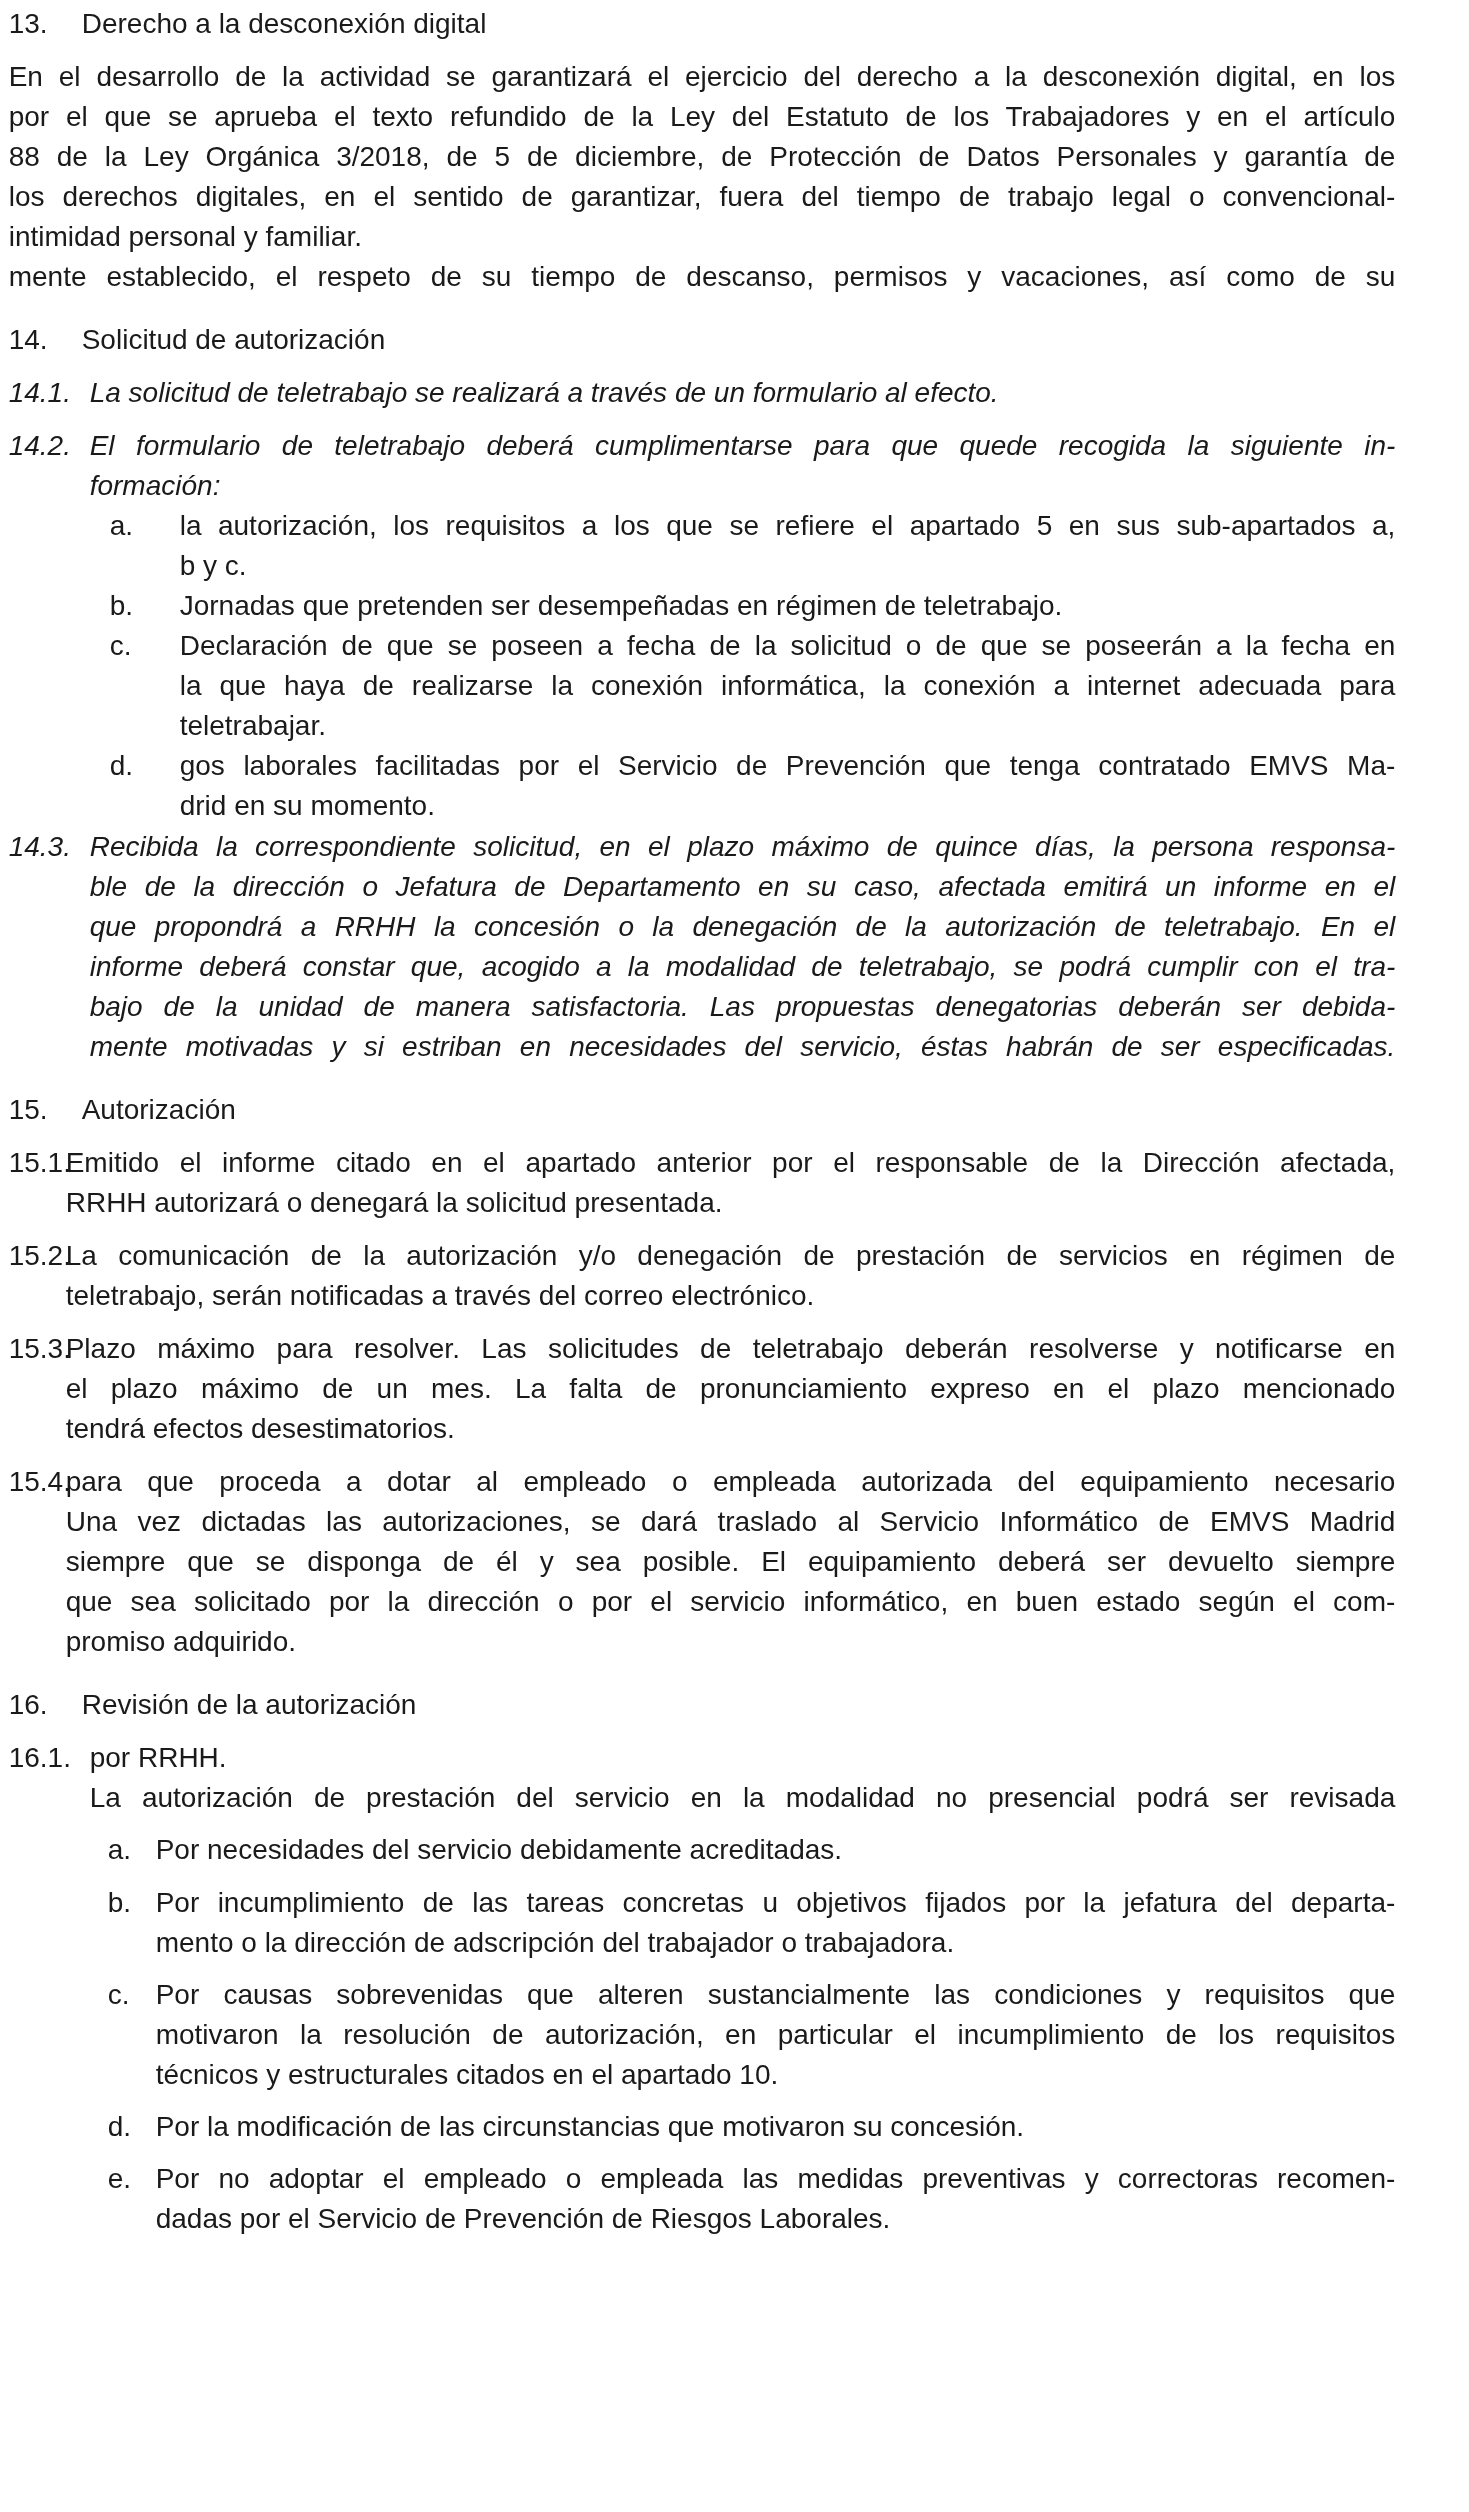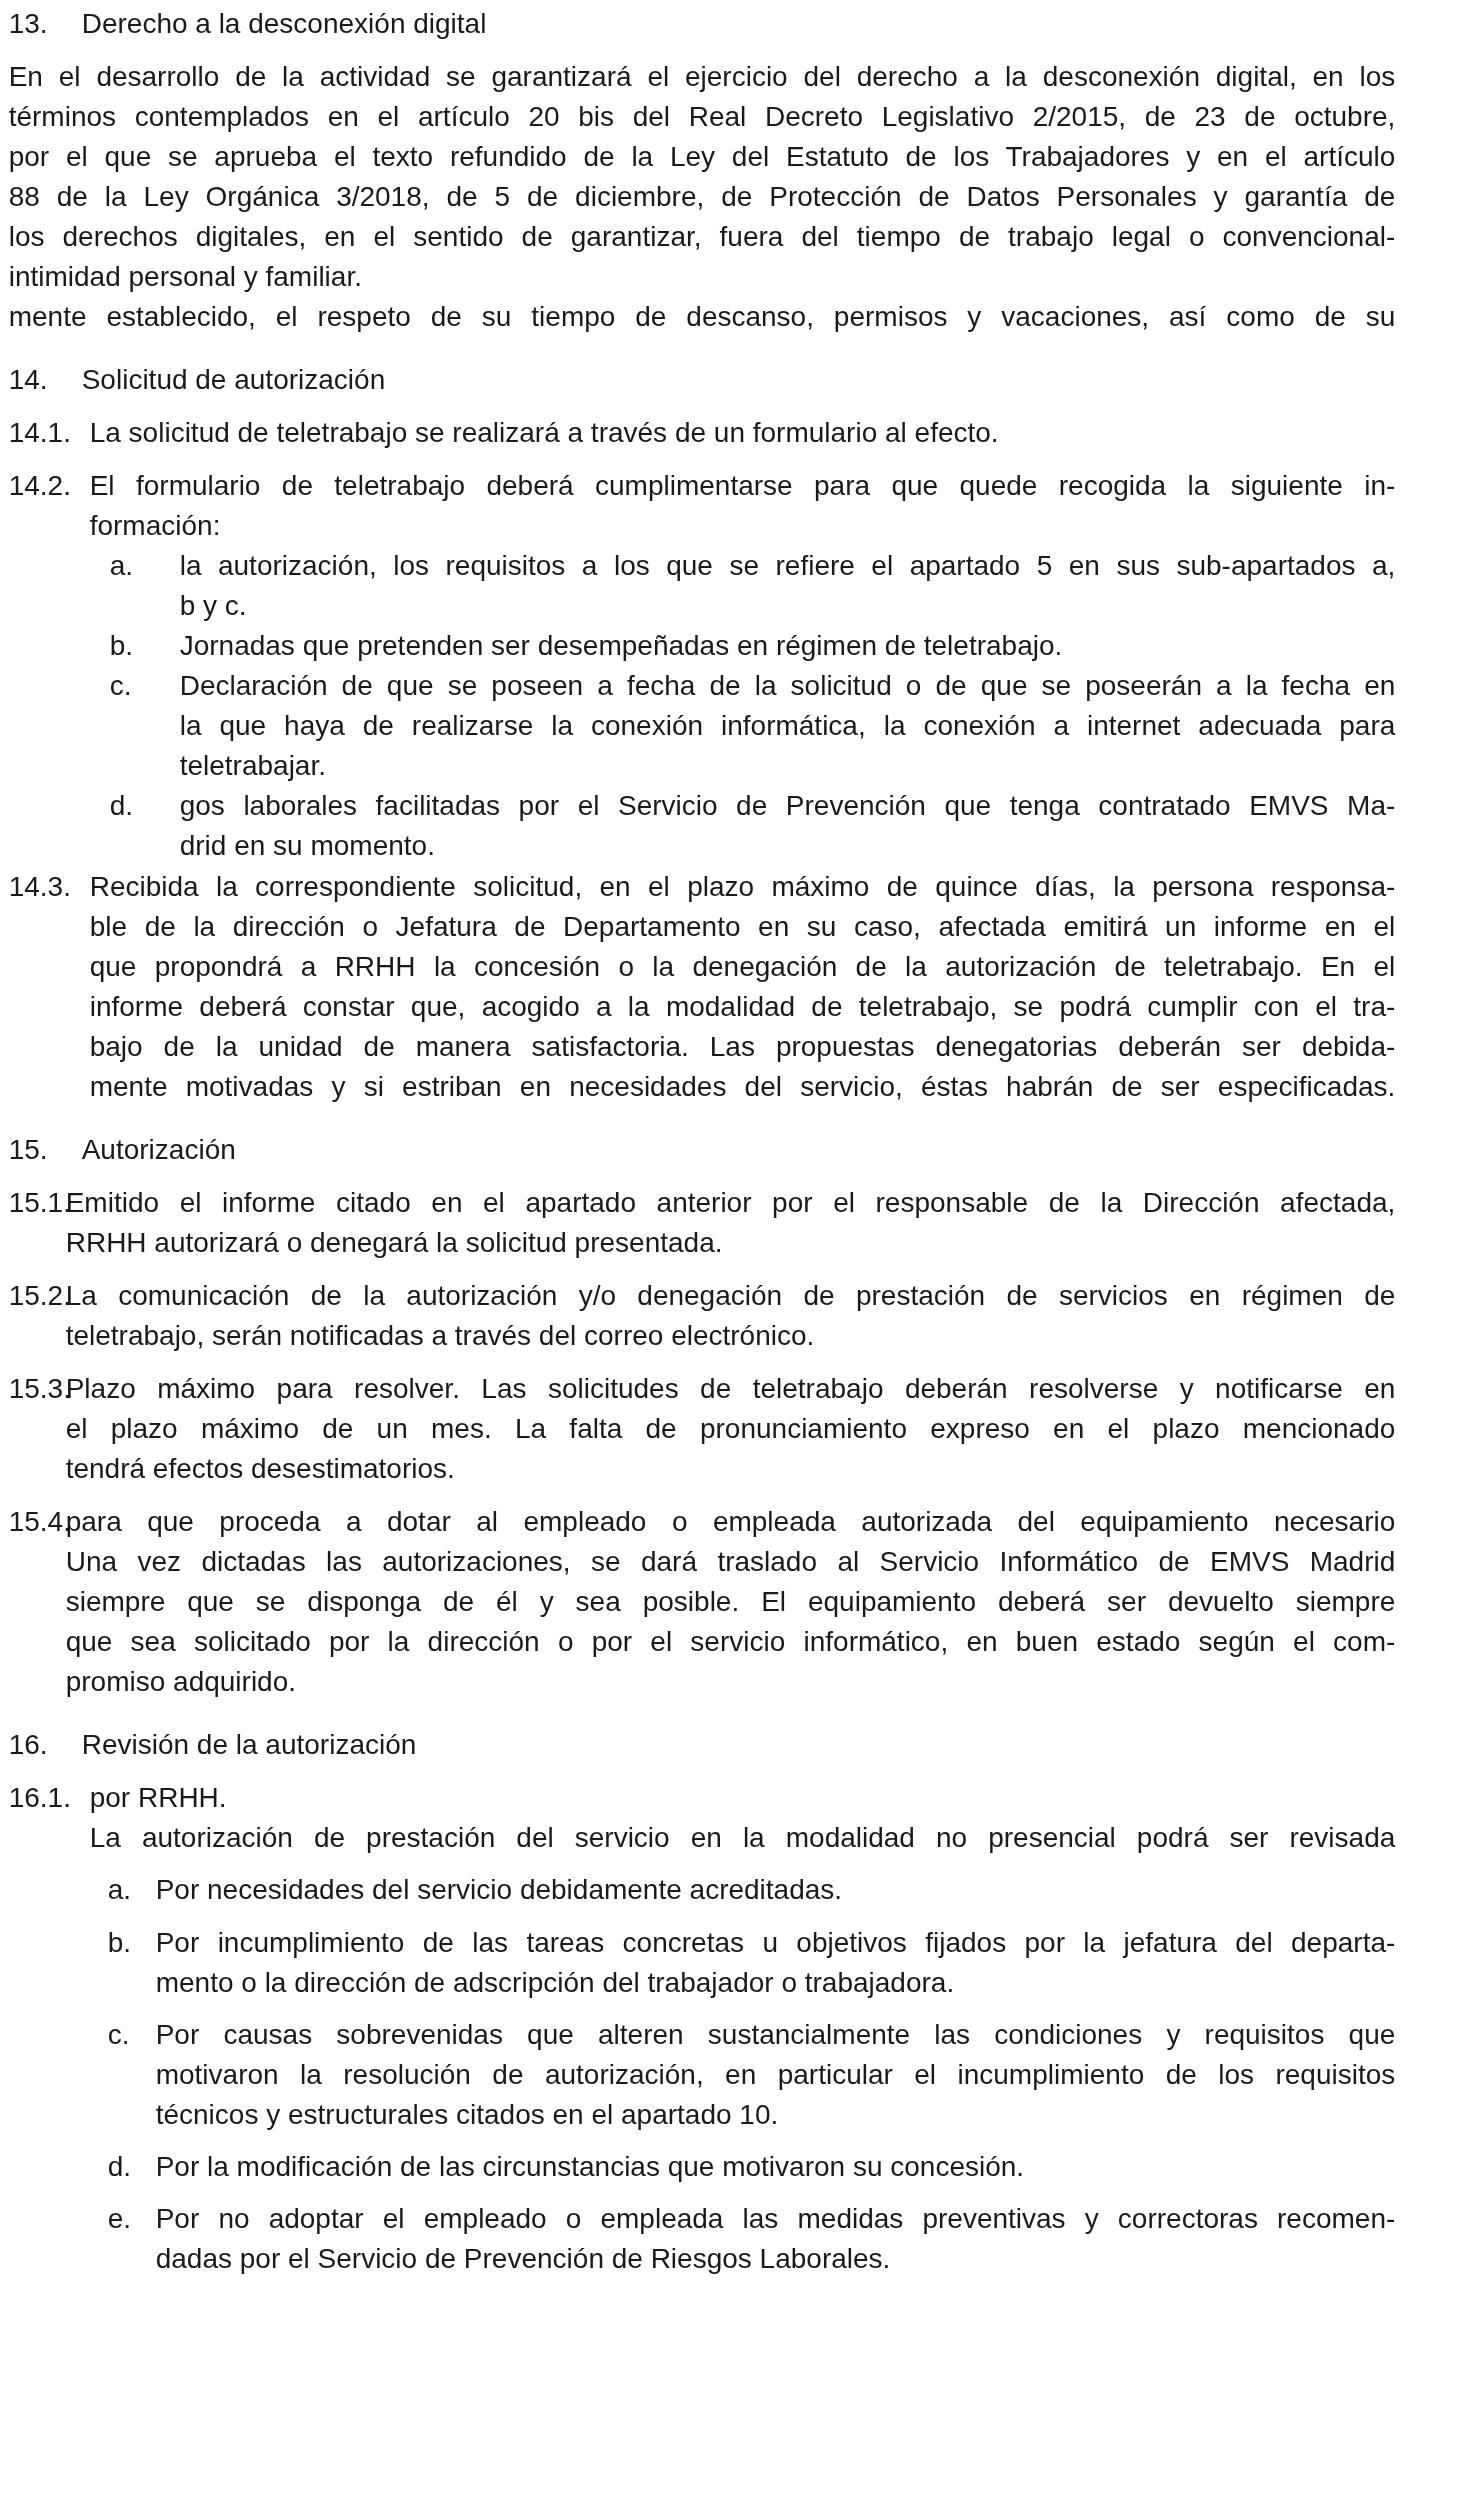--- a/index.html
+++ b/index.html
@@ -40,21 +40,21 @@
   .line.l {
     text-align: left;
     text-align-last: left;
   }
   
   .heading { margin-top: 23px; padding-left: 73px; }
   .heading:first-child { margin-top: 0; }
   
   .para { margin-top: 13px; }
   
-  .i14 { margin-top: 13px; padding-left: 81px; }
+  .i14 { margin-top: 13px; padding-left: 81px; font-style: italic; }
   .i14 .line:first-child { text-indent: -8.7px; }
   
   .i15 { margin-top: 13px; padding-left: 57px; }
   .i15 .line:first-child { text-indent: -2.6px; }
   
   .i16 { margin-top: 13px; padding-left: 81px; }
   .tight { margin-top: 1.7px; }
   
   .s14 { margin-top: 0; padding-left: 171px; }
   .s14 .num { left: 101px; }
@@ -67,21 +67,20 @@
 
 <div class="page">
 
   <div class="blk heading">
     <span class="num">13.</span>
     <div class="line l">Derecho a la desconexión digital</div>
   </div>
 
   <div class="blk para">
     <div class="line">En el desarrollo de la actividad se garantizará el ejercicio del derecho a la desconexión digital, en los</div>
-    <div class="line">términos contemplados en el artículo 20 bis del Real Decreto Legislativo 2/2015, de 23 de octubre,</div>
     <div class="line">por el que se aprueba el texto refundido de la Ley del Estatuto de los Trabajadores y en el artículo</div>
     <div class="line">88 de la Ley Orgánica 3/2018, de 5 de diciembre, de Protección de Datos Personales y garantía de</div>
     <div class="line">los derechos digitales, en el sentido de garantizar, fuera del tiempo de trabajo legal o convencional-</div>
     <div class="line l">intimidad personal y familiar.</div>
     <div class="line">mente establecido, el respeto de su tiempo de descanso, permisos y vacaciones, así como de su</div>
   </div>
 
   <div class="blk heading">
     <span class="num">14.</span>
     <div class="line l">Solicitud de autorización</div>

